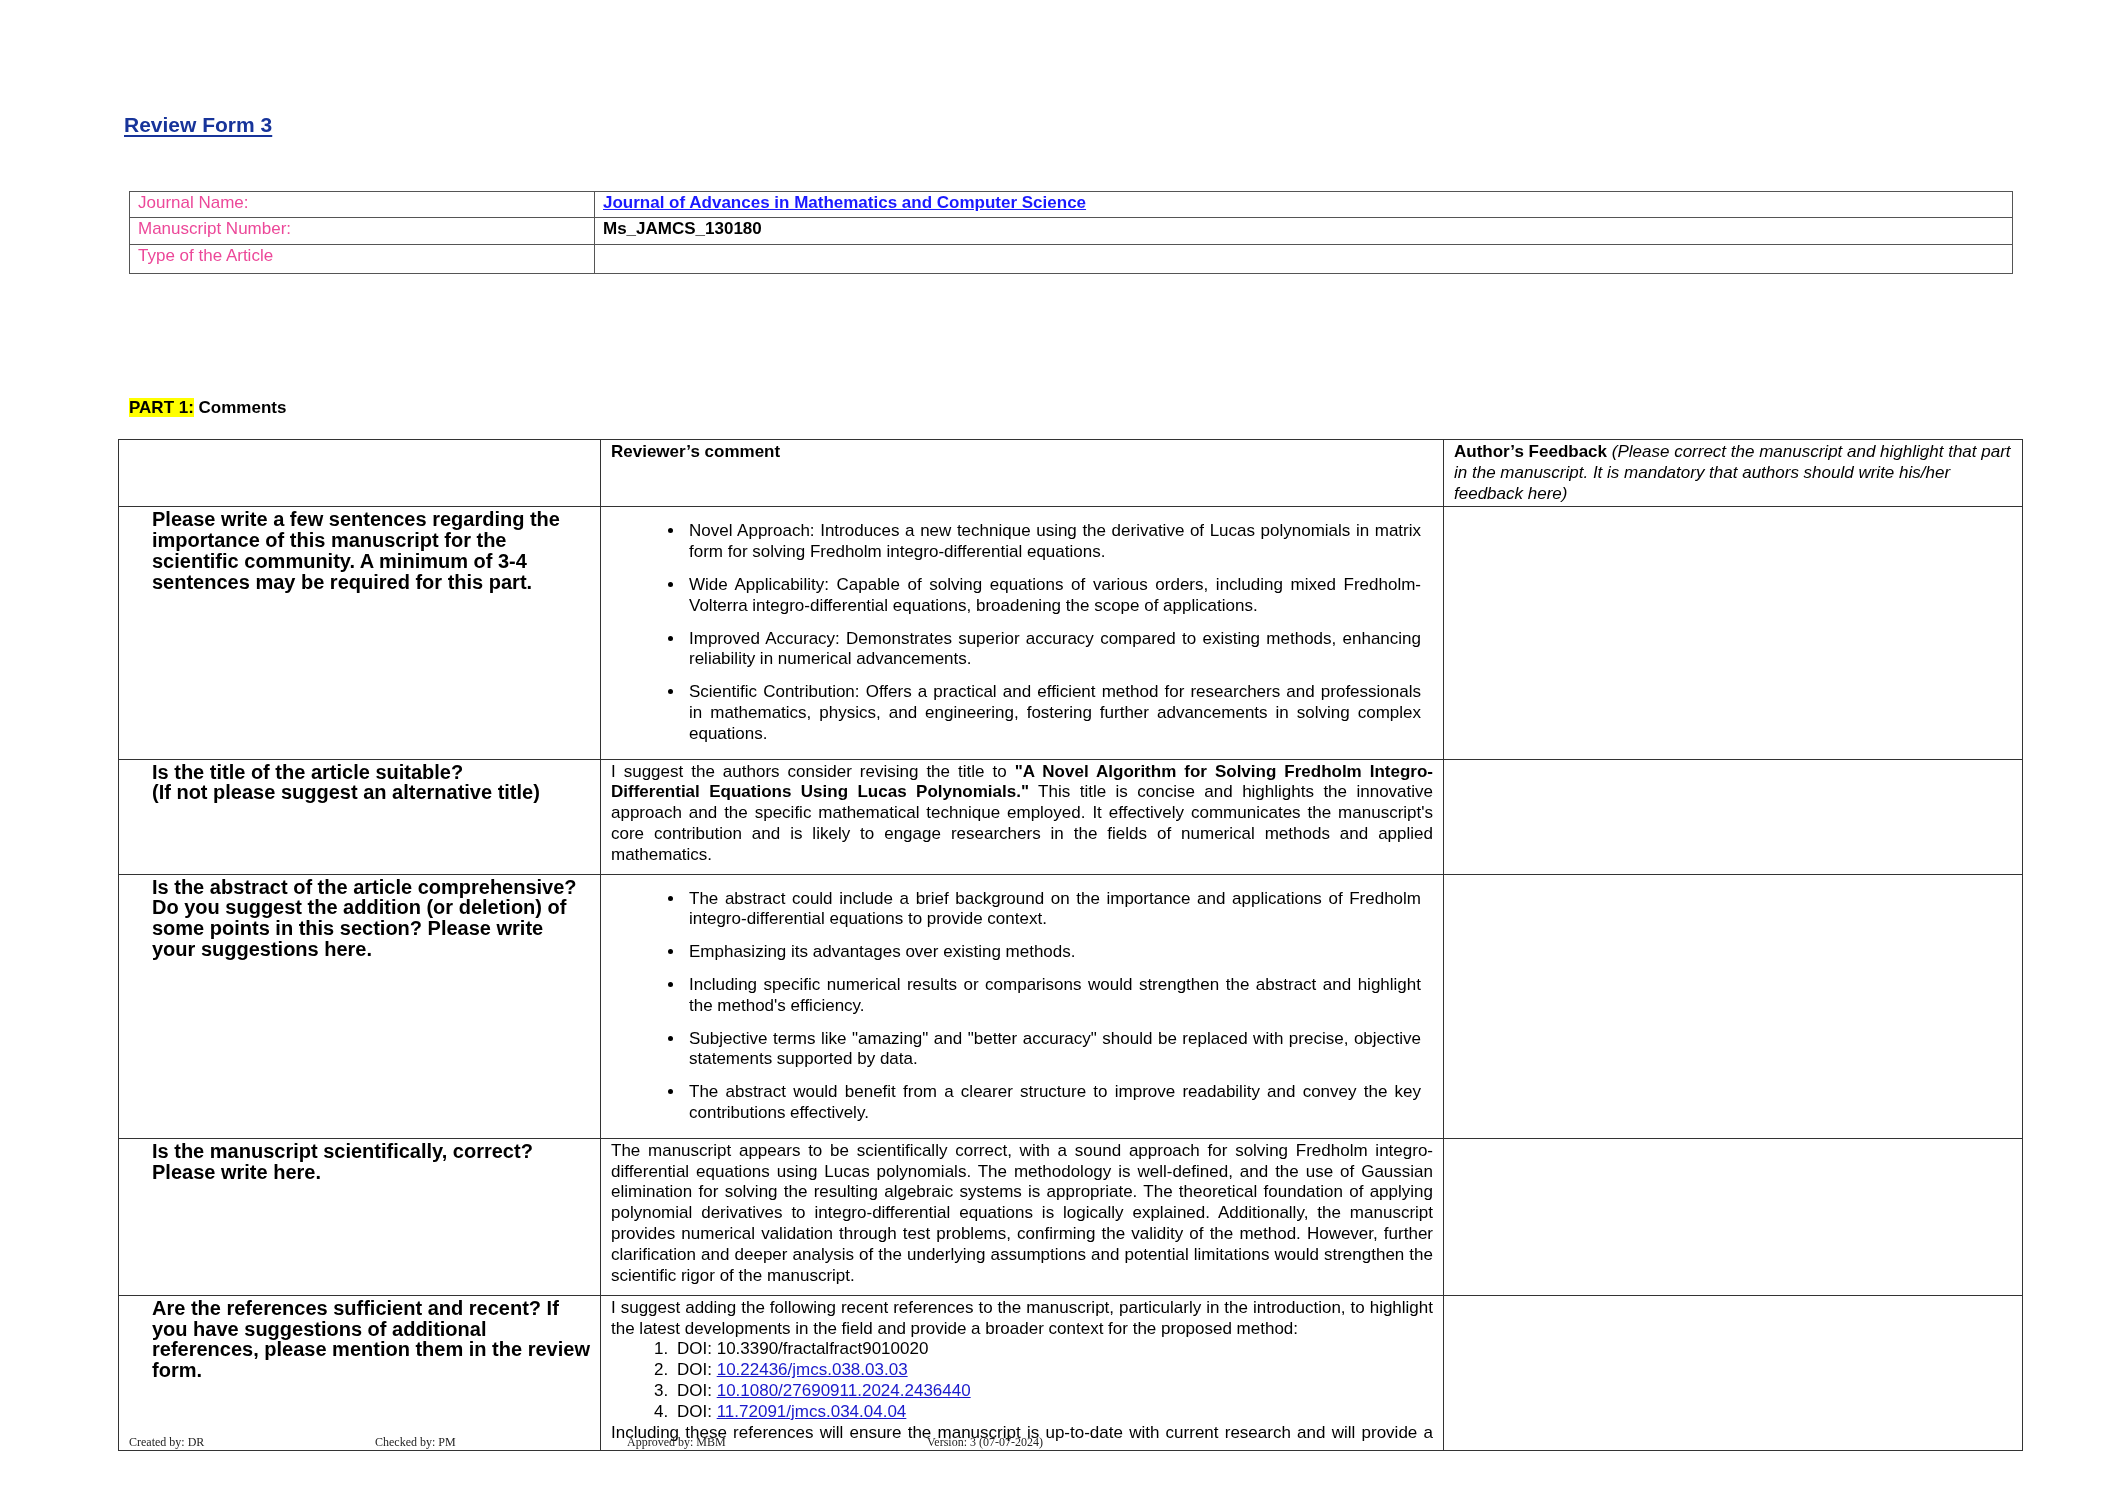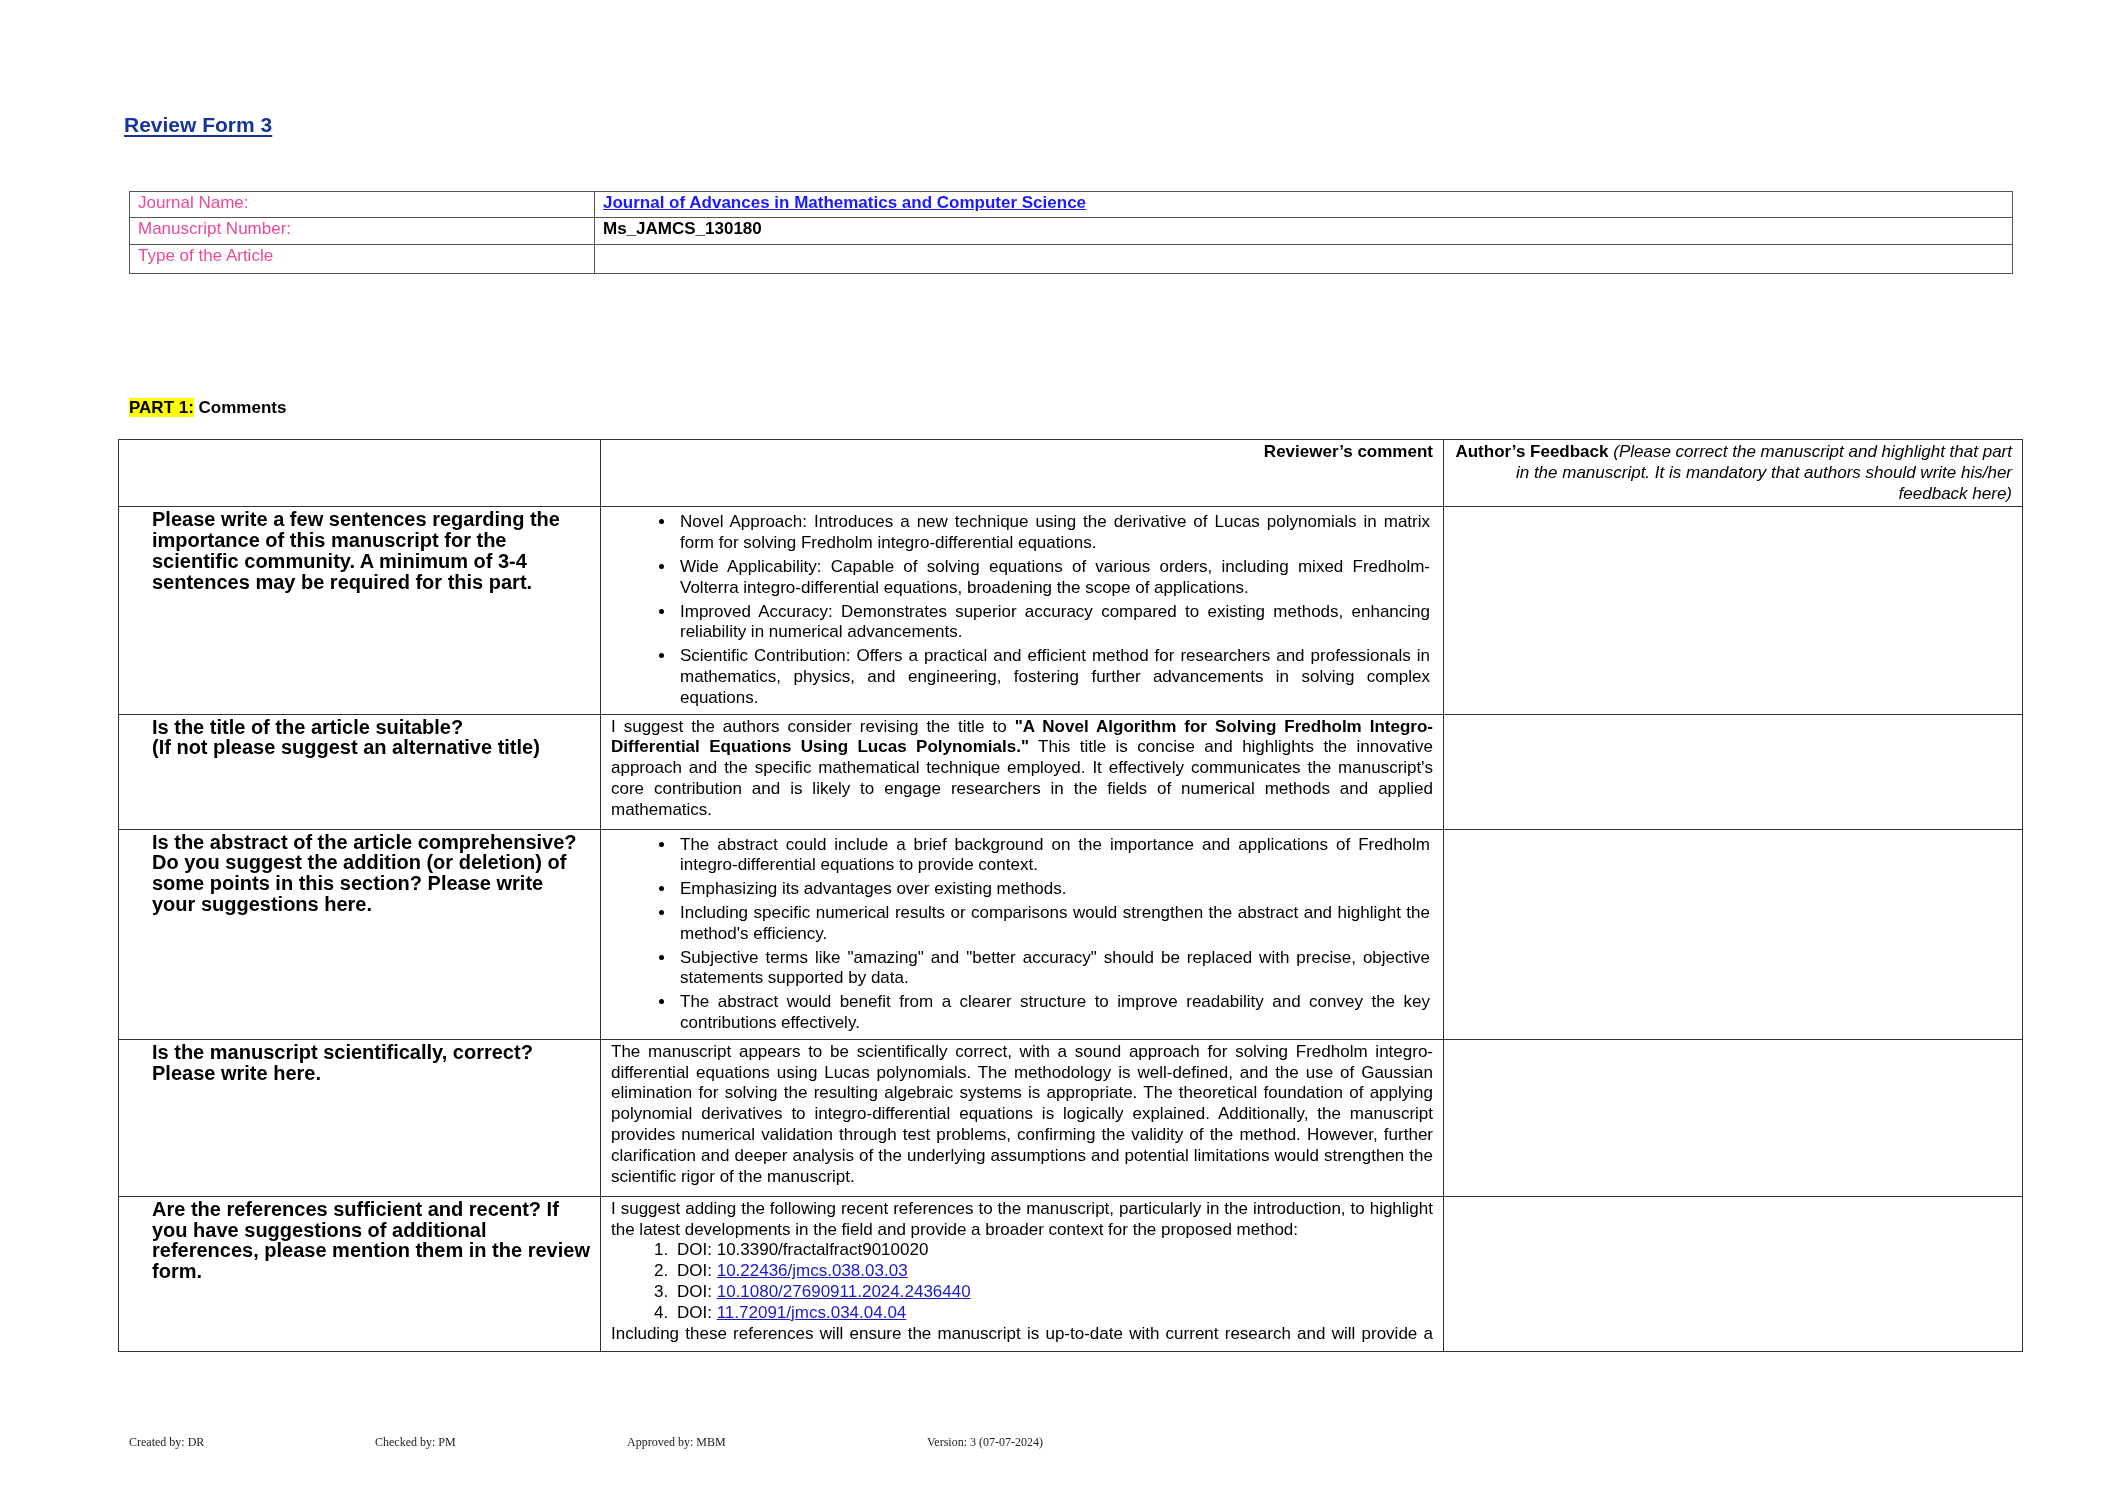--- a/index.html
+++ b/index.html
@@ -45,27 +45,27 @@
     }
     .comments-table col.c1 { width: 482px; }
     .comments-table col.c2 { width: 843px; }
     .comments-table col.c3 { width: 579px; }
     .question {
       font-weight: bold; padding-left: 33px !important; padding-right: 8px !important;
       font-size: 20px; line-height: 20.8px;
     }
     .comment { text-align: justify; }
     .comment ul { margin: 0; padding-left: 62px; }
-    .comment ul li { margin: 3px; padding-left: 4px; }
+    .comment ul li { margin: 12px; padding-left: 4px; }
     .comment ol { margin: 0; padding-left: 62px; }
     .comment ol li { padding-left: 4px; }
     .doi-link { color: #1a1acc; text-decoration: underline; }
     .author-header { font-weight: bold; }
     .author-note { font-style: italic; font-weight: normal; }
-    tr.h td { height: 59px; text-align: right; }
+    tr.h td { height: 59px; }
     tr.q1 td { height: 199px; }
     tr.q2 td { height: 110px; }
     tr.q3 td { height: 200px; }
     tr.q4 td { height: 152px; }
     tr.q5 td { height: 150px; }
 
     .footer {
       position: absolute; top: 1435px; left: 129px; font-family: "Liberation Serif", serif;
       font-size: 12px; color: #222;
     }

